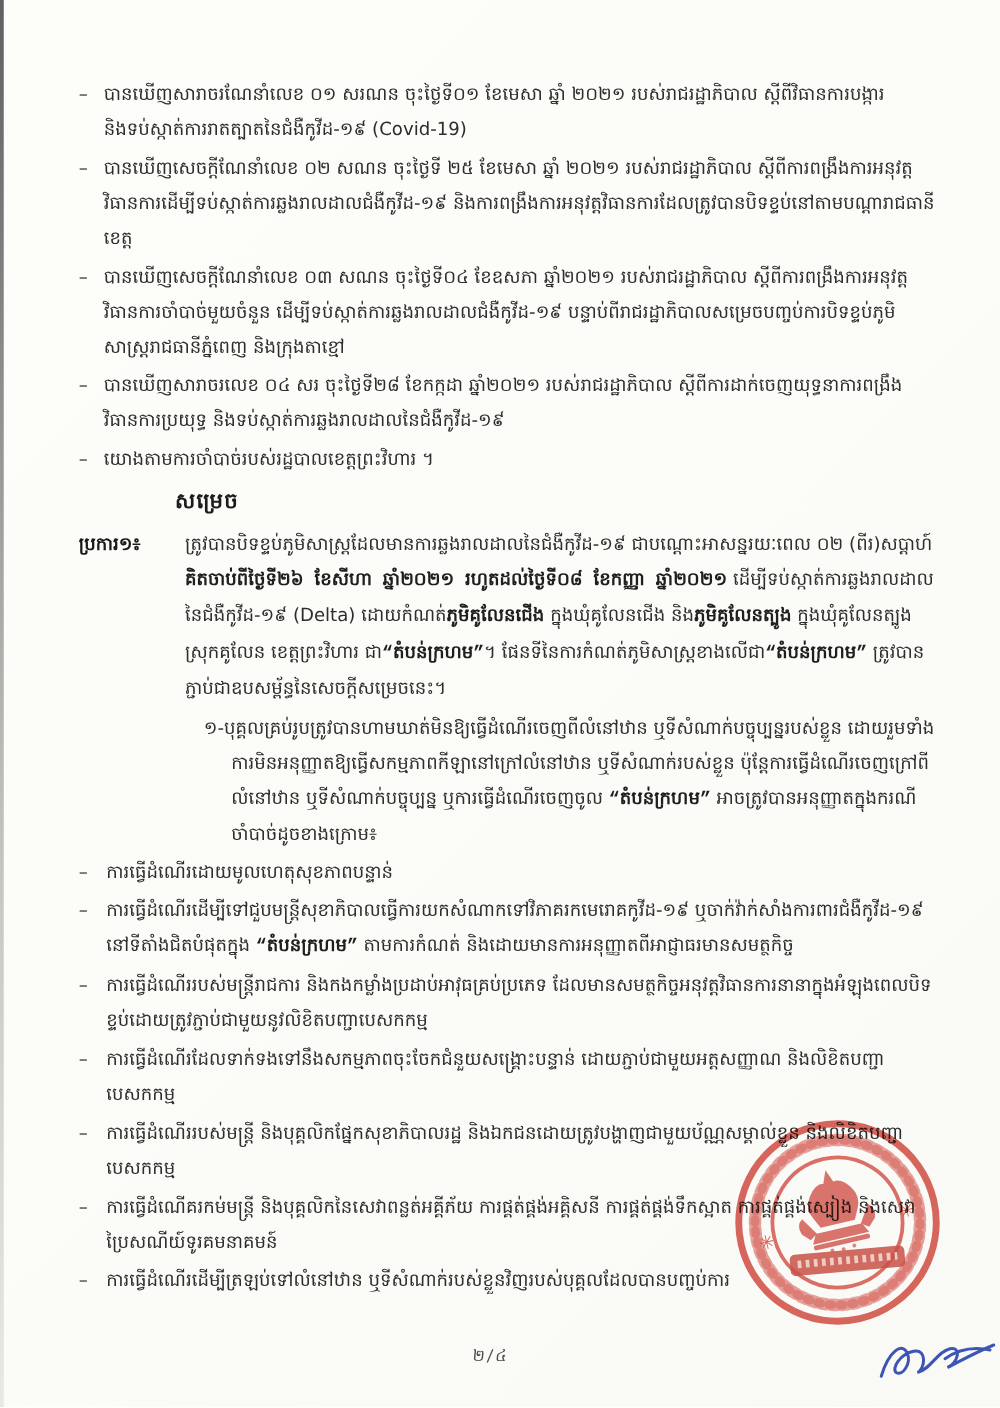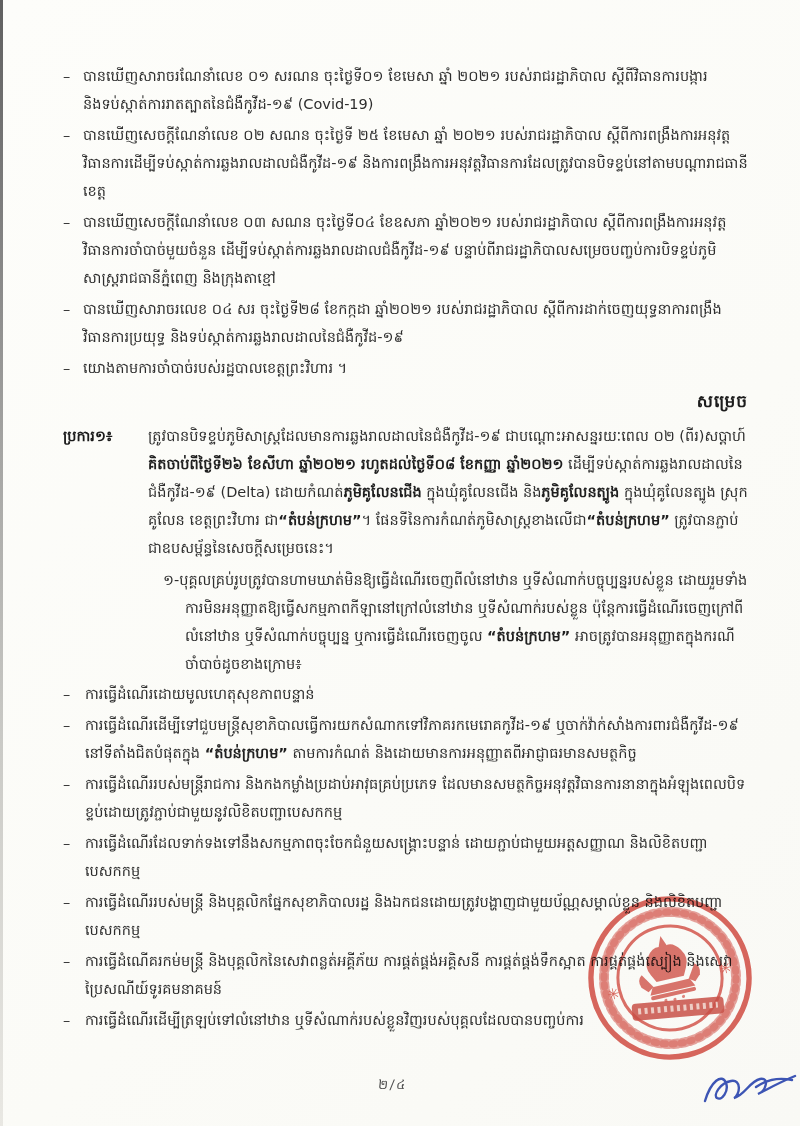--- a/index.html
+++ b/index.html
@@ -12,27 +12,27 @@
     overflow:hidden;
   }
   .scan-edge{
     position:absolute;left:0;top:0;width:3px;height:1126px;
     background:linear-gradient(to bottom,#606060 0%,#7d7d7d 18%,#a5a5a3 40%,#c9c9c5 65%,#e9e8e3 100%);
   }
   .content{
     position:absolute;left:63px;top:62px;width:685px;
     font-size:14.5px;line-height:28px;
   }
-  .b{font-weight:bold;color:#1f1f1f;}
+  .b{font-weight:bold;color:#1f1f1f;font-family:Liberation Mono, monospace;}
   ul.doclist{list-style:none;margin:0;padding:0;}
   ul.doclist li{display:flex;margin-bottom:3px;}
   ul.doclist .dash{flex:0 0 20px;color:#3a3a3a;}
   ul.doclist .li-text{flex:1;}
   .preamble{margin-left:77px;}
-  .decision-heading-wrap{margin-left:77px;text-align:right;margin-top:5px;margin-bottom:6px;}
+  .decision-heading-wrap{margin-left:77px;text-align:left;margin-top:5px;margin-bottom:6px;}
   .decision-heading{font-weight:bold;font-size:17px;letter-spacing:1px;color:#1c1c1c;}
   .article{display:flex;margin-bottom:2px;}
   .article-label{flex:0 0 85px;font-weight:bold;color:#1b1b1b;}
   .article-body{flex:1;}
   .clause{padding-left:122px;text-indent:-22px;margin-bottom:2px;}
   .restrictions{margin-left:97px;}
   ul.restrictions .dash{flex:0 0 22px;}
   .page-number{
     position:absolute;left:378px;top:1076px;
     font-size:13px;color:#4a4a4a;transform:skewX(-6deg);

